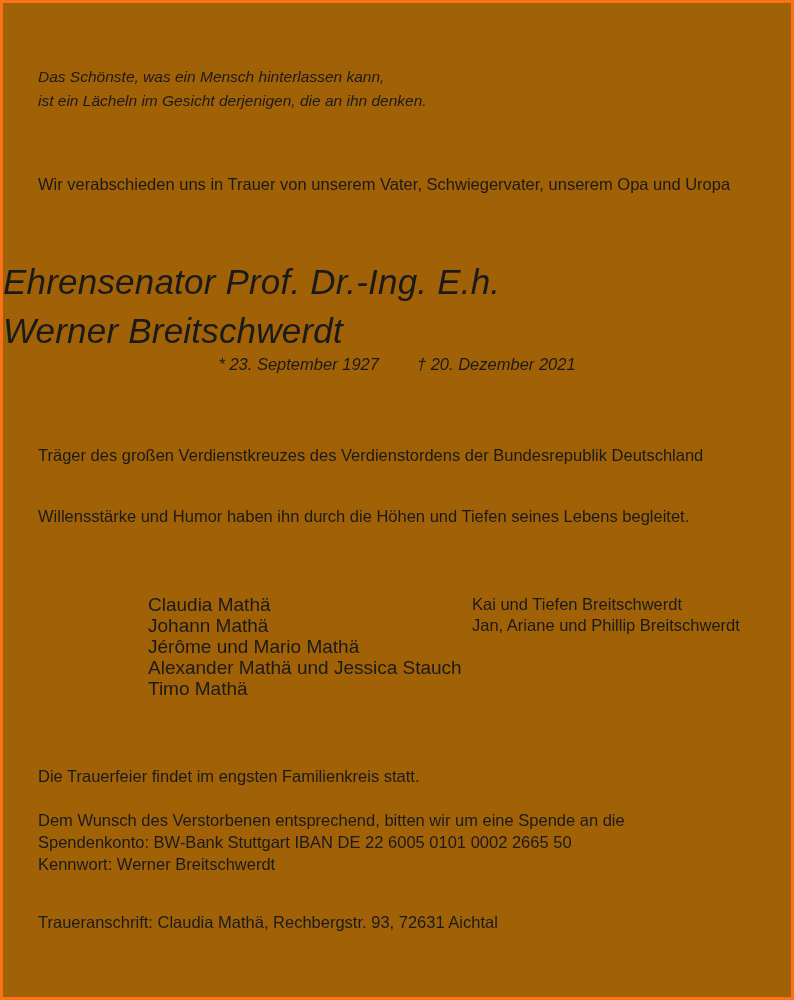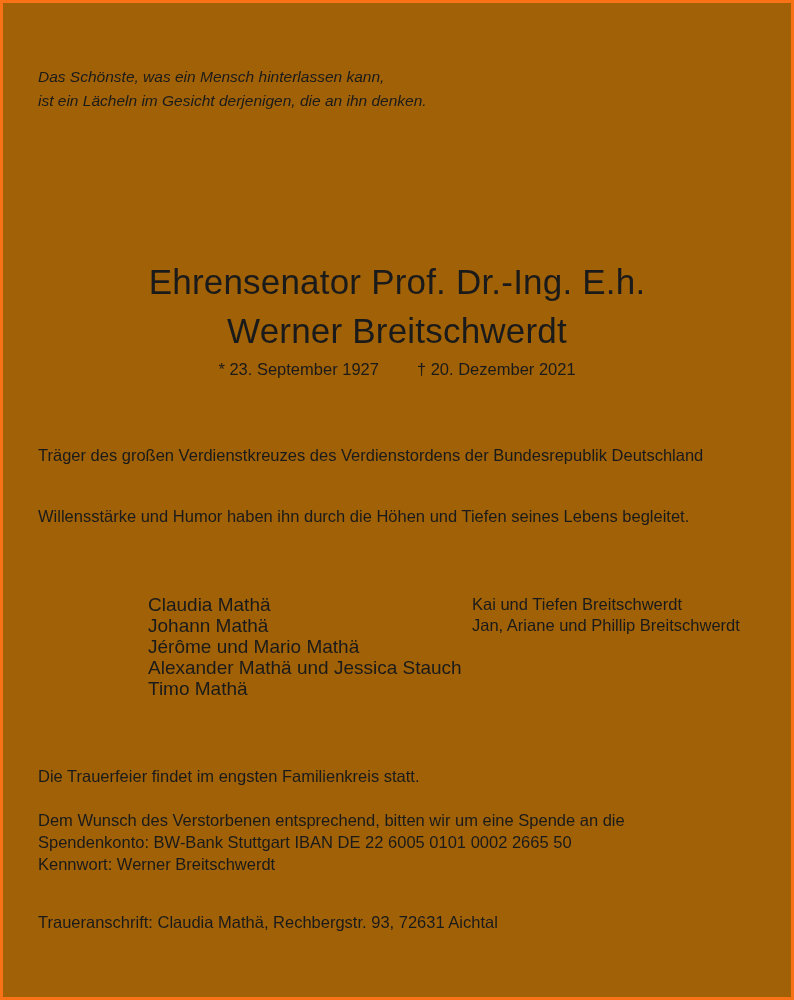--- a/index.html
+++ b/index.html
@@ -21,30 +21,29 @@
     font-style: italic;
     font-size: 15.5px;
     line-height: 24px;
   }
   .intro {
     top: 172px; left: 35px;
     font-size: 16.5px;
   }
   .heading-block {
     top: 254px; left: 0; right: 0;
-    text-align: center;
+    font-style: italic;
   }
   .heading-line {
     font-size: 35px;
     line-height: 49px;
     font-weight: 400;
     letter-spacing: 0.2px;
   }
   .dates-row {
-    margin-top: 5px;
     display: flex;
     justify-content: center;
     gap: 38px;
     font-size: 16.5px;
   }
   .honors {
     top: 441px; left: 35px;
     font-size: 16.5px;
     line-height: 23px;
     text-align: right;
@@ -80,20 +79,21 @@
 </head>
 <body>
 
 <div class="page">
 
   <div class="abs epigraph">
     <div class="line">Das Schönste, was ein Mensch hinterlassen kann,</div>
     <div class="line">ist ein Lächeln im Gesicht derjenigen, die an ihn denken.</div>
   </div>
 
+  <div class="abs intro line">Wir verabschieden uns in Trauer von unserem Vater, Schwiegervater, unserem Opa und Uropa</div>
 
   <div class="abs heading-block">
     <div class="heading-line line">Ehrensenator Prof. Dr.-Ing. E.h.</div>
     <div class="heading-line line">Werner Breitschwerdt</div>
     <div class="dates-row">
       <span class="line">* 23. September 1927</span>
       <span class="line">† 20. Dezember 2021</span>
     </div>
   </div>
 

